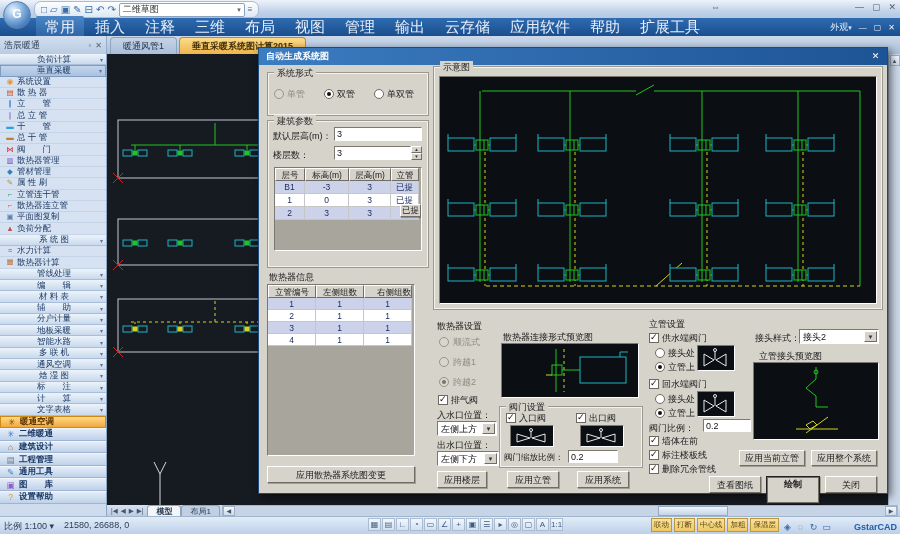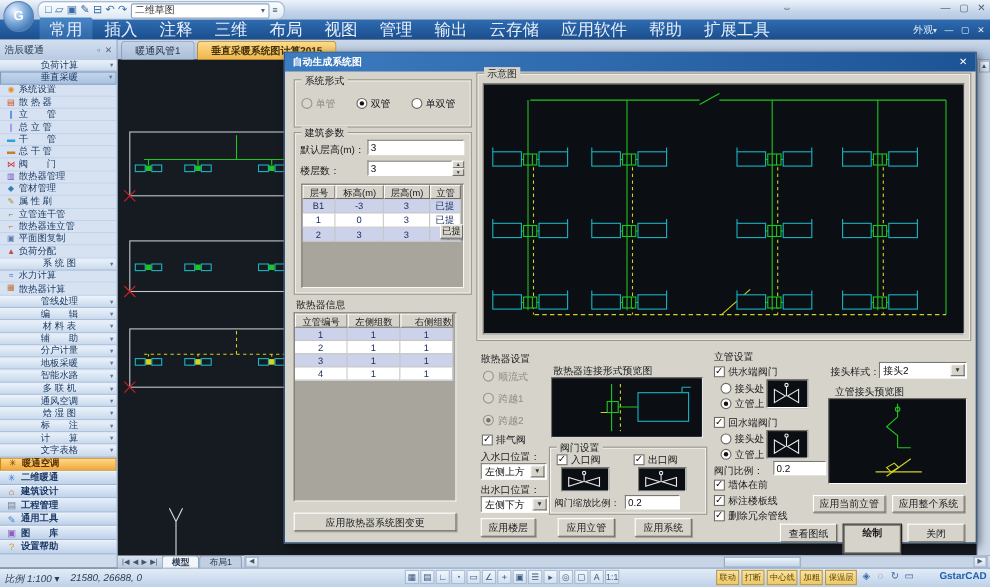--- a/index.html
+++ b/index.html
@@ -75,25 +75,25 @@
     border-radius:3px 3px 0 0;line-height:11px;}
   .mtab.active{background:#f2f6fb;font-weight:bold;}
   #hscroll{flex:1;position:relative;height:10px;margin:0 2px;background:#c7d4e5;border:1px solid #a5b7cd;}
   #hscroll .harr{position:absolute;top:0;width:10px;height:8px;text-align:center;line-height:8px;font-size:6px;
     color:#456;background:linear-gradient(#f4f8fc,#cfdcec);border:1px solid #9db0c8;}
   #hthumb{position:absolute;left:435px;top:0;width:68px;height:8px;background:linear-gradient(#eef4fa,#c4d4e8);
     border:1px solid #93a9c4;}
   
   #statusbar{position:absolute;left:0;top:516px;width:900px;height:18px;
     background:linear-gradient(#e3ecf7,#bdd0e8);border-top:1px solid #9fb4cd;box-sizing:border-box;}
-  #status-left{position:absolute;left:4px;top:3px;display:flex;gap:10px;color:#2a3c55;font-style:italic;}
+  #status-left{position:absolute;left:4px;top:3px;display:flex;gap:10px;color:#2a3c55;}
   #mode-icons{position:absolute;left:368px;top:1px;display:flex;gap:1px;}
   .st-ico{width:13px;height:13px;border:1px solid #a9bcd2;background:linear-gradient(#f2f7fc,#d2e0ef);
     color:#3c5a82;font-size:8px;text-align:center;line-height:12px;box-sizing:border-box;}
-  #status-right{position:absolute;right:3px;top:1px;display:flex;align-items:flex-start;gap:2px;}
+  #status-right{position:absolute;right:3px;top:1px;display:flex;align-items:flex-end;gap:2px;}
   .st-toggle{background:linear-gradient(#f8e3a2,#efc864);border:1px solid #bd9740;color:#5c4508;
     font-size:7.5px;padding:1px 2px;}
   .st-rico{width:13px;color:#3c6aa8;font-size:9px;text-align:center;}
   #brand{color:#1d5fae;font-weight:bold;font-size:9px;margin-left:19px;}
   
   #dialog{position:absolute;left:258px;top:47px;width:630px;height:447px;background:#d6d3cb;
     border:1px solid #1d4a7e;box-shadow:3px 3px 8px rgba(0,0,0,.55);box-sizing:border-box;}
   #dlg-title{position:absolute;left:0;top:0;width:100%;height:17px;
     background:linear-gradient(90deg,#3c7cc0,#1d5496);color:#fff;font-weight:bold;
     line-height:17px;padding-left:7px;box-sizing:border-box;}
@@ -441,21 +441,21 @@
     <div class="grp" style="left:8px;top:72px;width:160px;height:146px;">
       <span class="glab">建筑参数</span>
       <span class="dlbl" style="left:5px;top:9px;">默认层高(m)：</span>
       <input class="inp" style="left: 66px; top: 6px; width: 88px; height: 14px;" value="3">
       <span class="dlbl" style="left:5px;top:28px;">楼层数：</span>
       <input class="inp" style="left: 66px; top: 25px; width: 77px; height: 14px;" value="3">
       <span class="spin" style="left:143px;top:25px;height:14px;">
           <span>▲</span>
           <span>▼</span>
         </span>
-      <div class="tblwrap" style="left:6px;top:46px;width:148px;height:95px;" id="floor-table">
+      <div class="tblwrap" style="left:6px;top:46px;width:148px;height:84px;" id="floor-table">
           <div class="trow">
             <span class="th" style="width: 30px;">层号</span>
             <span class="th" style="width: 44px;">标高(m)</span>
             <span class="th" style="width: 42px;">层高(m)</span>
             <span class="th" style="width: 28px;">立管</span>
           </div>
           <div class="trow">
             <span class="td lav" style="width: 30px; height: 13px; line-height: 13px;">B1</span>
             <span class="td lav" style="width: 44px; height: 13px; line-height: 13px;">-3</span>
             <span class="td lav" style="width: 42px; height: 13px; line-height: 13px;">3</span>

